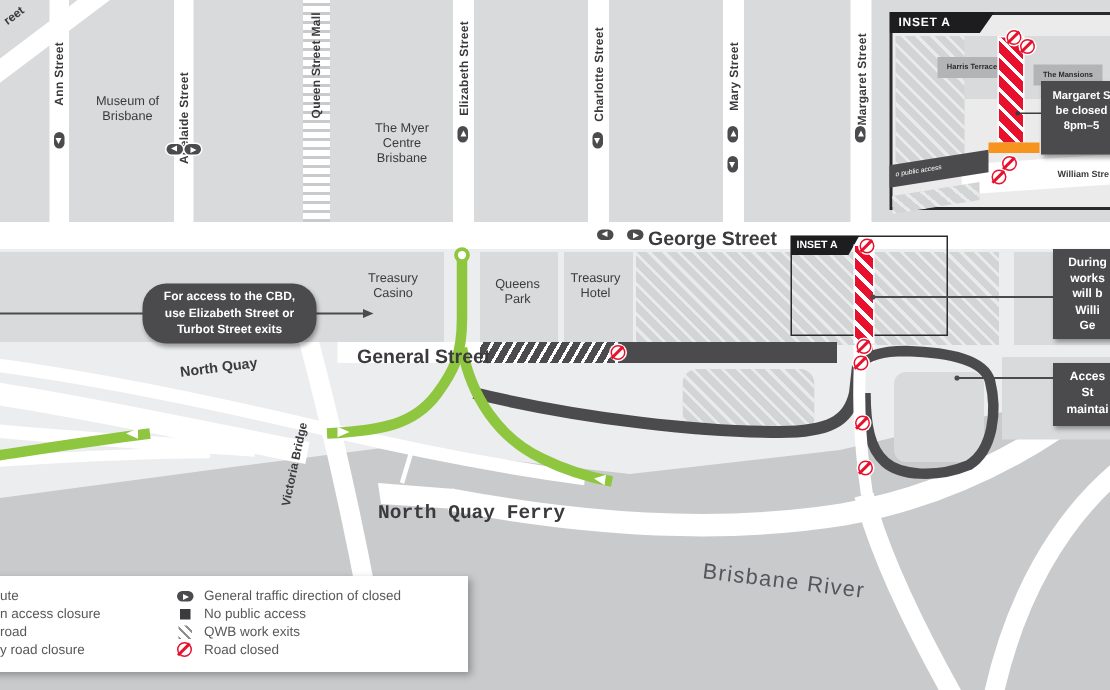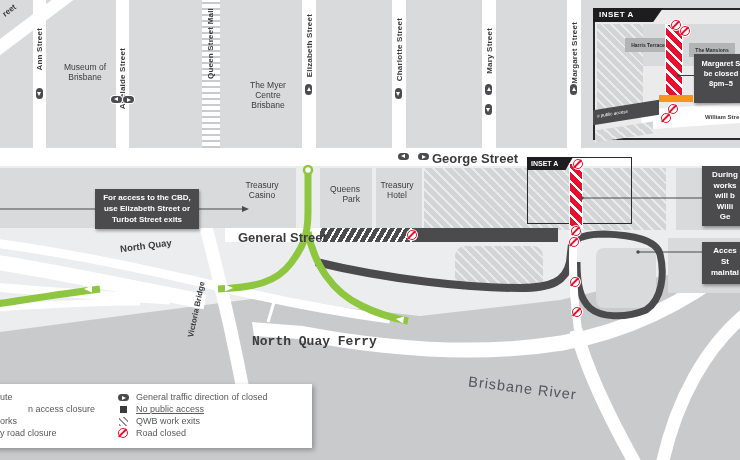--- a/index.html
+++ b/index.html
@@ -121,21 +121,21 @@
 <div class="abs slabel" style="left:168px;top:305px;font-size:8px;transform:rotate(-78deg);transform-origin:center;">Victoria Bridge</div>
 <div class="abs slabel" style="left:2px;top:6px;transform:rotate(-37deg);font-size:8px;">reet</div>
 
 <div class="abs plabel" style="left:85px;top:62px;">Museum of
 Brisbane</div>
 <div class="abs plabel" style="left:268px;top:80px;">The Myer
 Centre
 Brisbane</div>
 <div class="abs plabel" style="left:262px;top:180px;">Treasury
 Casino</div>
-<div class="abs plabel" style="left:345px;top:184px;text-align:right;">Queens
+<div class="abs plabel" style="left:345px;top:184px;">Queens
 Park</div>
 <div class="abs plabel" style="left:397px;top:180px;">Treasury
 Hotel</div>
 <div class="abs slabel" style="left:252px;top:334px;font-family:Liberation Mono, monospace;">North Quay Ferry</div>
 <div class="abs" style="left:468px;top:380px;font-size:14.5px;color:#55565a;letter-spacing:1px;transform:rotate(7deg);white-space:nowrap;">Brisbane River</div>
 
 <div class="abs dir dirdown" style="left:34px;top:90px;"></div>
 <div class="abs dir dirleft" style="left:111px;top:96px;"></div>
 <div class="abs dir" style="left:123px;top:96px;"></div>
 <div class="abs dir dirup" style="left:303px;top:86px;"></div>
@@ -146,43 +146,43 @@
 <div class="abs dir dirleft" style="left:398px;top:153px;"></div>
 <div class="abs dir" style="left:418px;top:153px;"></div>
 
 <div class="abs closed" style="left:573px;top:159px;"></div>
 <div class="abs closed" style="left:571px;top:226px;"></div>
 <div class="abs closed" style="left:407px;top:230px;"></div>
 <div class="abs closed" style="left:569px;top:237px;"></div>
 <div class="abs closed" style="left:570px;top:277px;"></div>
 <div class="abs closed" style="left:572px;top:307px;"></div>
 
-<div class="abs callout" style="left:95px;top:189px;width:104px;height:36px;padding-top:4px;">For access to the CBD,
+<div class="abs callout" style="left:95px;top:189px;width:116px;height:36px;padding-top:4px;border-radius:16px;">For access to the CBD,
 use Elizabeth Street or
 Turbot Street exits</div>
 <div class="abs callout" style="left:702px;top:166px;width:46px;height:56px;padding-top:4px;line-height:1.32;">During
 works
 will b
 Willi
 Ge</div>
 <div class="abs callout" style="left:702px;top:242px;width:46px;height:38px;padding-top:4px;">Acces
 St
 maintai</div>
 
 <div class="abs" style="left:-100px;top:384px;width:412px;height:64px;background:#fff;box-shadow:2px 2px 5px rgba(0,0,0,.3);">
   <div class="abs legendrow" style="left:100px;top:8px;">ute</div>
-  <div class="abs legendrow" style="left:100px;top:20px;padding-left:28px;">n access closure</div>
-  <div class="abs legendrow" style="left:100px;top:32px;">orks</div>
+  <div class="abs legendrow" style="left:100px;top:20px;">n access closure</div>
+  <div class="abs legendrow" style="left:100px;top:32px;">road</div>
   <div class="abs legendrow" style="left:100px;top:44px;">y road closure</div>
   <div class="abs dir" style="left:218px;top:10px;"></div>
   <div class="abs" style="left:220px;top:22px;width:7px;height:7px;background:#3b3b3d;"></div>
   <div class="abs legendhatch" style="left:219px;top:33px;width:9px;height:9px;"></div>
   <div class="abs closed" style="left:218px;top:44px;"></div>
   <div class="abs legendrow" style="left:236px;top:8px;">General traffic direction of closed</div>
-  <div class="abs legendrow" style="left:236px;top:20px;text-decoration:underline;">No public access</div>
+  <div class="abs legendrow" style="left:236px;top:20px;">No public access</div>
   <div class="abs legendrow" style="left:236px;top:32px;">QWB work exits</div>
   <div class="abs legendrow" style="left:236px;top:44px;">Road closed</div>
 </div>
 
 <div class="abs" style="left:593px;top:8px;width:152px;height:128px;background:#ebebec;border:2px solid #2a2a2c;">
   <div class="abs block" style="left:26px;top:14px;width:126px;height:42px;"></div>
   <div class="abs hatch" style="left:2px;top:14px;width:46px;height:86px;"></div>
   <div class="abs insetbld" style="left:30px;top:28px;width:46px;height:14px;">Harris Terrace</div>
   <div class="abs insetbld" style="left:94px;top:33px;width:46px;height:14px;">The Mansions</div>
   <div class="abs white" style="left:46px;top:96px;width:110px;height:20px;transform:rotate(-4deg);"></div>

